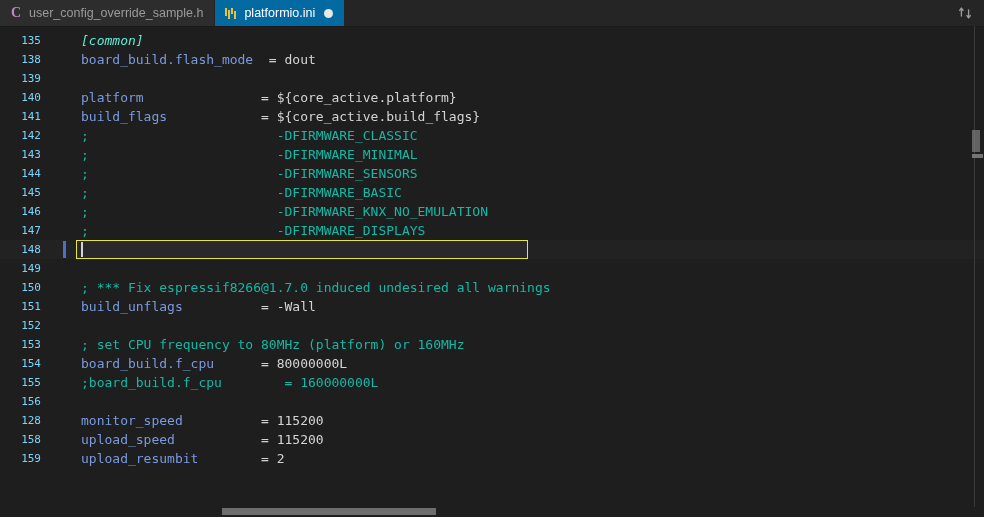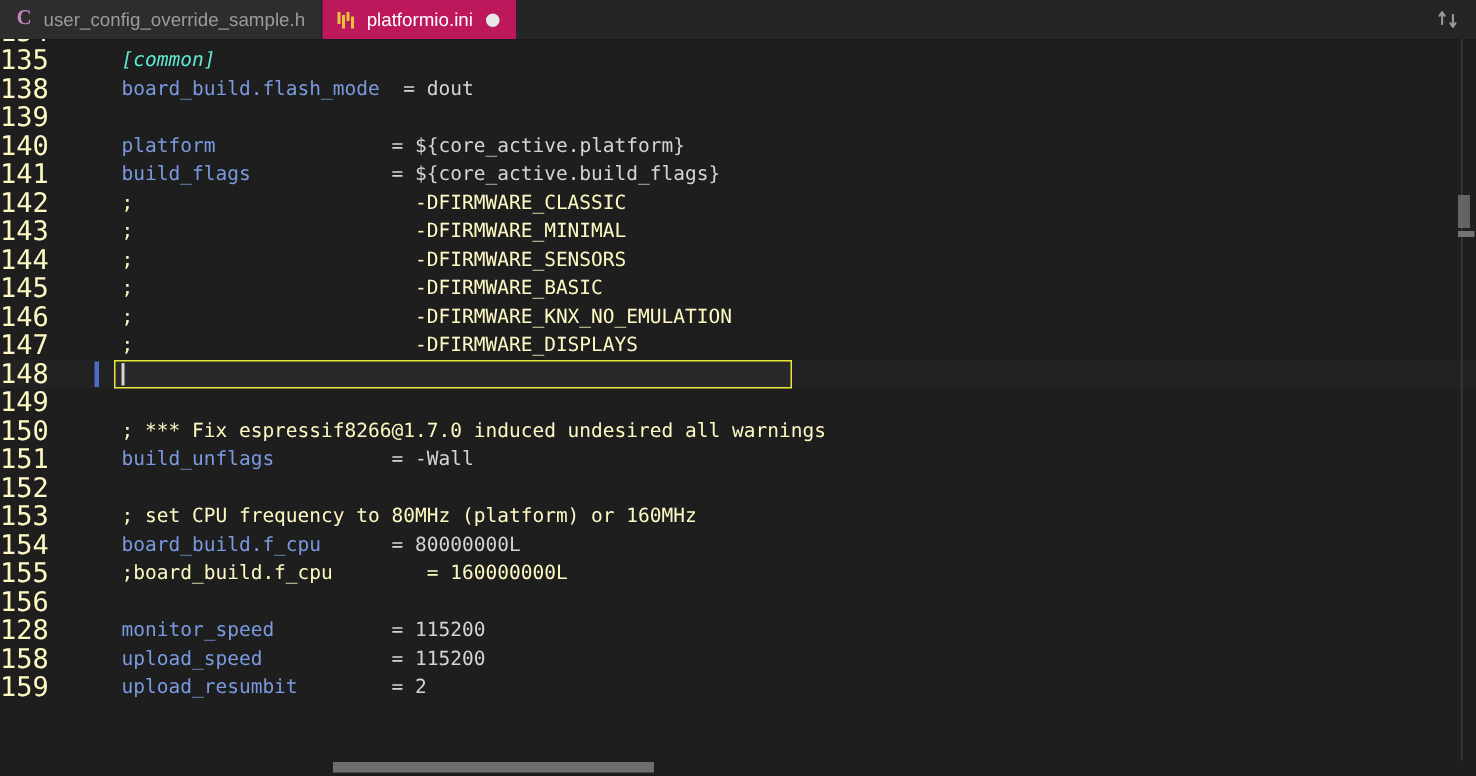--- a/index.html
+++ b/index.html
@@ -39,21 +39,21 @@
     font-family: "Liberation Sans", sans-serif;
     font-size: 12.5px;
     color: #9b9b9b;
     background: #2d2d2d;
     border-right: 1px solid #252526;
     white-space: nowrap;
     cursor: pointer;
     user-select: none;
   }
   .tab.active {
-    background: #be185d;
+    background: #0369a1;
     color: #ffffff;
   }
   .tab-icon {
     margin-right: 6px;
     display: inline-flex;
     align-items: center;
     justify-content: center;
     width: 14px;
     height: 14px;
     flex: 0 0 14px;
@@ -124,24 +124,25 @@
     align-items: center;
     position: relative;
     white-space: pre;
     font-family: "DejaVu Sans Mono", monospace;
     font-size: 13px;
     line-height: 19px;
   }
   .ln {
     width: 52px;
     flex: 0 0 52px;
+    text-align: right;
     padding-right: 11px;
     box-sizing: border-box;
-    color: #fef9c3;
-    font-size: 18px;
+    color: #7dd3fc;
+    font-size: 11px;
     user-select: none;
   }
   .gutter-mark {
     position: absolute;
     left: 63px;
     top: 1px;
     width: 3px;
     height: 17px;
     background: #4a6fc4;
   }
@@ -149,21 +150,21 @@
     flex: 1 1 auto;
     padding-left: 29px;
     box-sizing: border-box;
     position: relative;
   }
   
   .t-section  { color: #5eead4; font-style: italic; }
   .t-key      { color: #7a9ae0; }
   .t-eq       { color: #d4d4d4; }
   .t-val      { color: #d4d4d4; }
-  .t-comment  { color: #fef9c3; }
+  .t-comment  { color: #14b8a6; }
   .t-plain    { color: #d4d4d4; }
 
   
   .line.current .code-highlight {
     position: absolute;
     left: 76px;
     top: 0px;
     height: 19px;
     width: 452px;
     border: 1.5px solid #e7e73a;

